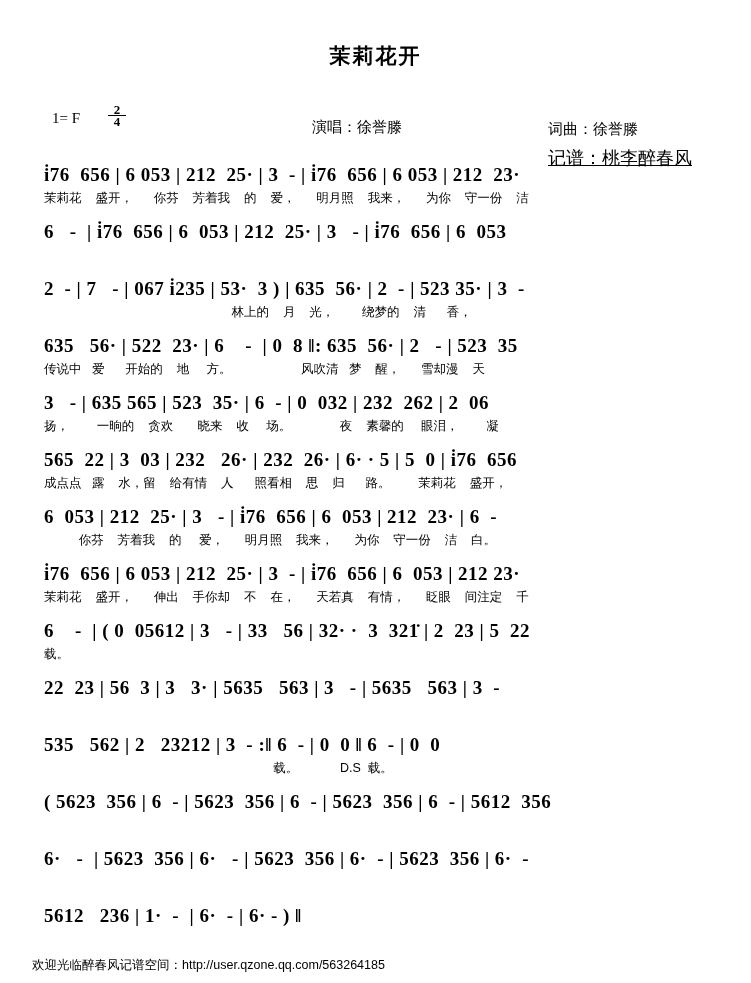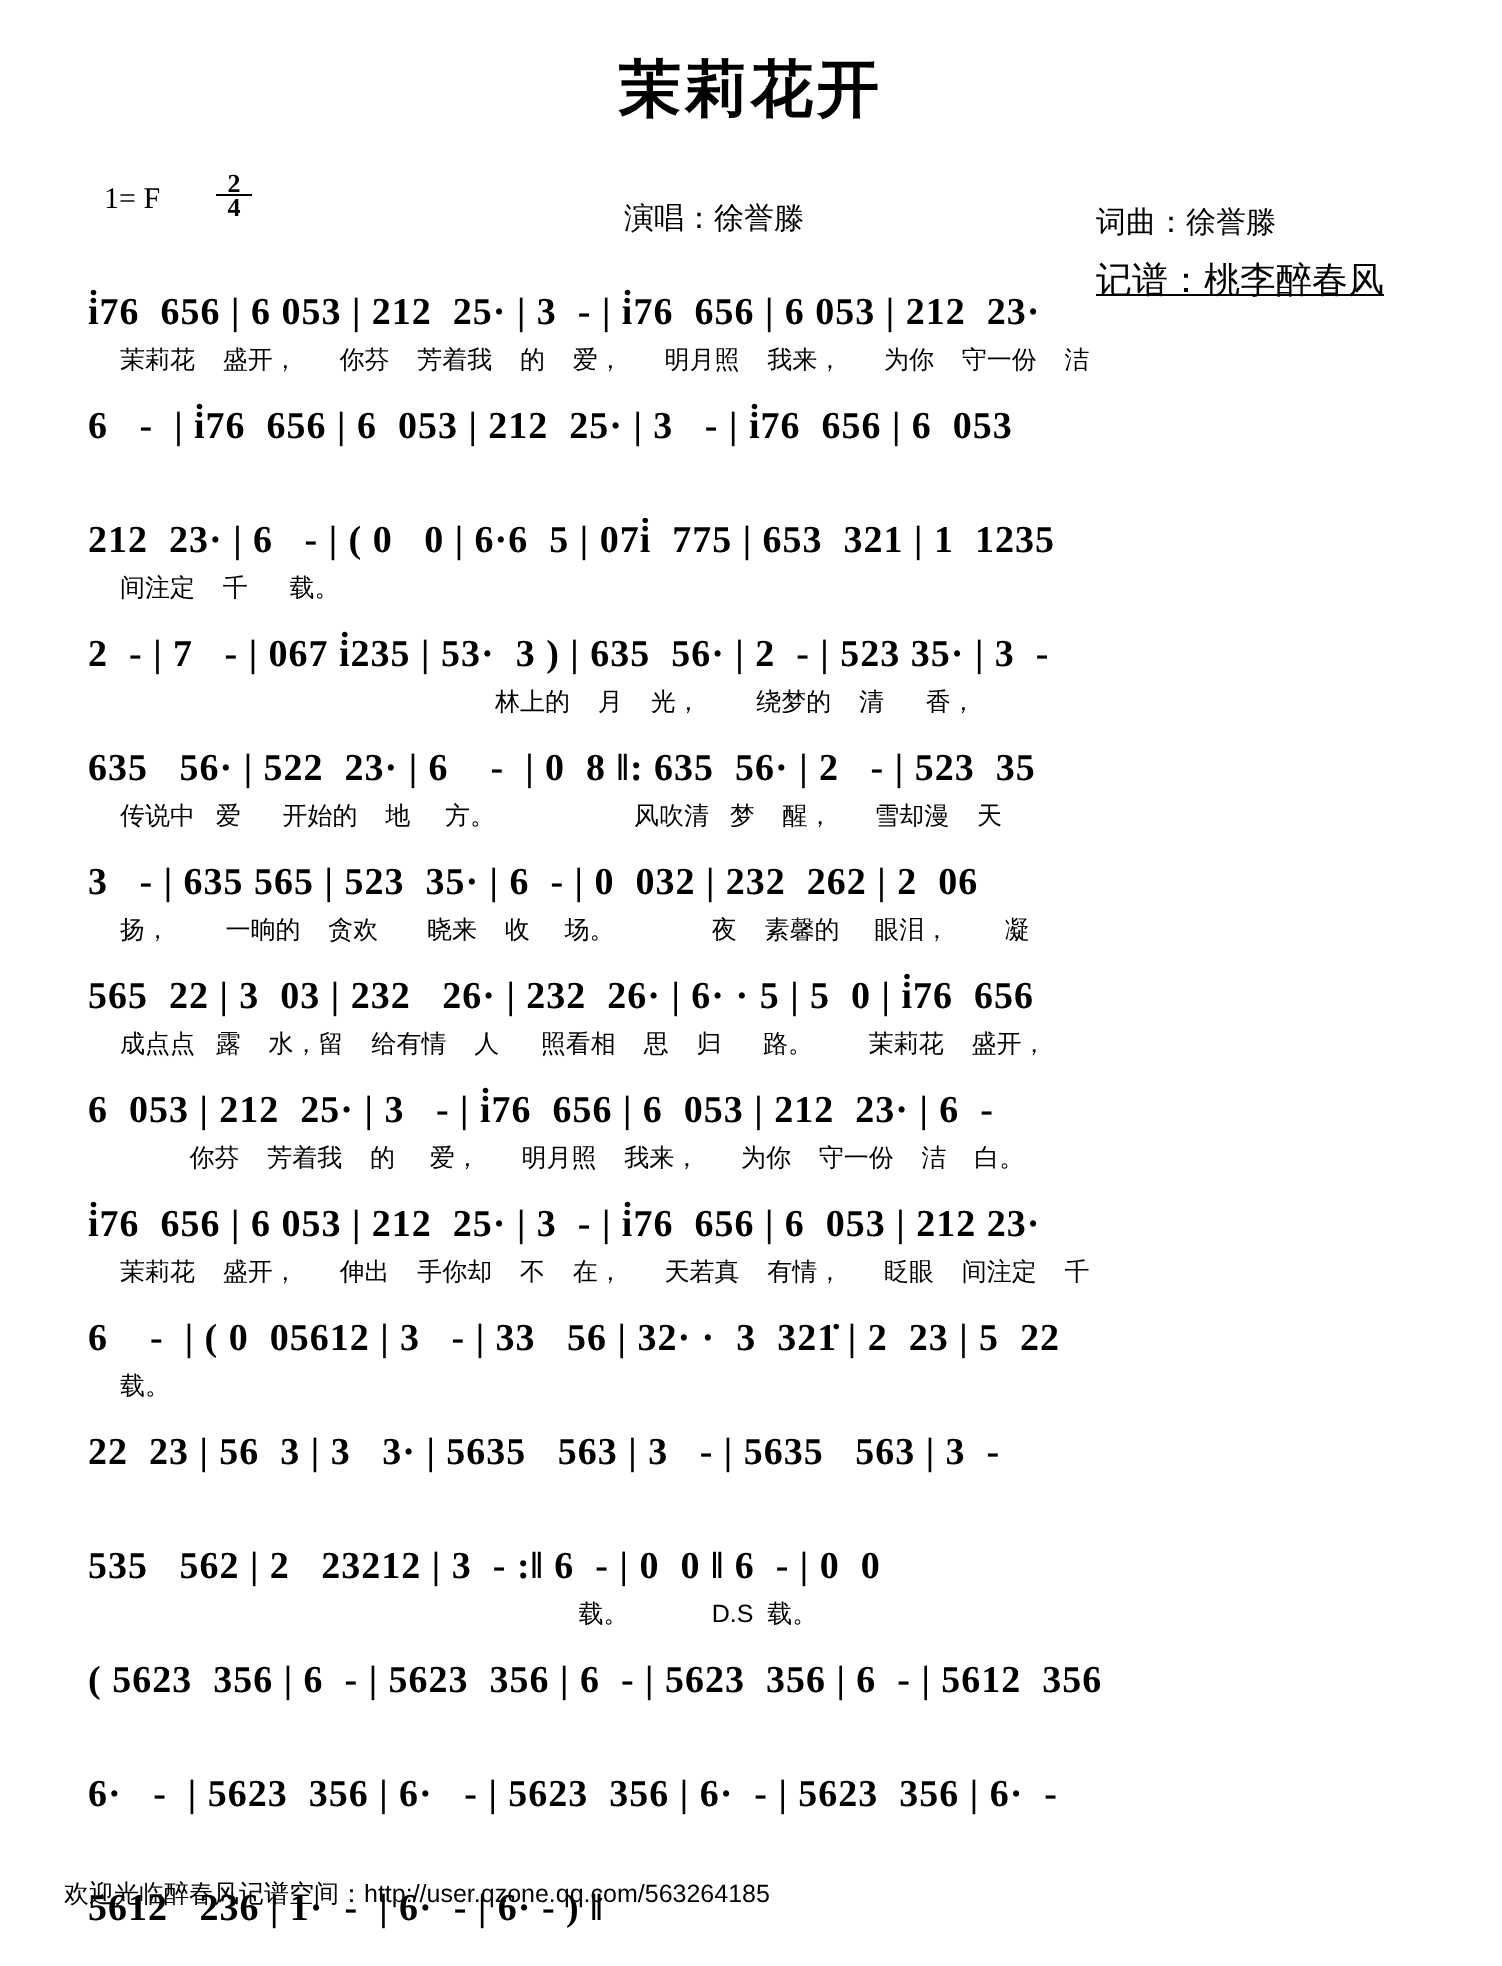--- a/index.html
+++ b/index.html
@@ -18,23 +18,23 @@
   .page {
     position: relative;
     width: 751px;
     height: 983px;
     background: #fff;
   }
   .title {
     text-align: center;
     font-family: "Liberation Sans", sans-serif;
     font-weight: bold;
-    font-size: 31px;
+    font-size: 21px;
     letter-spacing: 2px;
-    margin-top: 24px;
+    margin-top: 42px;
   }
   .key-sig {
     position: absolute;
     left: 52px;
     top: 68px;
     font-size: 15px;
     font-family: "Liberation Serif", serif;
   }
   .time-sig {
     position: absolute;
@@ -85,21 +85,21 @@
     top: 0;
     width: 665px;
     font-family: "Liberation Serif", serif;
     font-size: 19px;
     font-weight: bold;
     letter-spacing: 0.5px;
     white-space: pre;
   }
   .lyrics {
     position: absolute;
-    left: 60px;
+    left: 44px;
     top: 26px;
     width: 680px;
     font-family: "Liberation Sans", sans-serif;
     font-size: 12.5px;
     white-space: pre;
     letter-spacing: 0px;
   }
 
   .footer-link {
     position: absolute;
@@ -131,24 +131,20 @@
 
     <div class="sysline">
       <div class="notes">i̇76  656 | 6 053 | 212  25· | 3  - | i̇76  656 | 6 053 | 212  23·</div>
       <div class="lyrics">茉莉花    盛开，      你芬    芳着我    的    爱，      明月照    我来，      为你    守一份    洁</div>
     </div>
 
     <div class="sysline">
       <div class="notes">6   -  | i̇76  656 | 6  053 | 212  25· | 3   - | i̇76  656 | 6  053</div>
     </div>
 
-    <div class="sysline">
-      <div class="notes">212  23· | 6   - | ( 0   0 | 6·6  5 | 07i̇  775 | 653  321 | 1  1235</div>
-      <div class="lyrics">间注定    千      载。</div>
-    </div>
 
     <div class="sysline">
       <div class="notes">2  - | 7   - | 067 i̇235 | 53·  3 ) | 635  56· | 2  - | 523 35· | 3  -</div>
       <div class="lyrics">                                                      林上的    月    光，        绕梦的    清      香，</div>
     </div>
 
     <div class="sysline">
       <div class="notes">635   56· | 522  23· | 6    -  | 0  8 ‖: 635  56· | 2   - | 523  35</div>
       <div class="lyrics">传说中   爱      开始的    地     方。                    风吹清   梦    醒，      雪却漫    天</div>
     </div>

